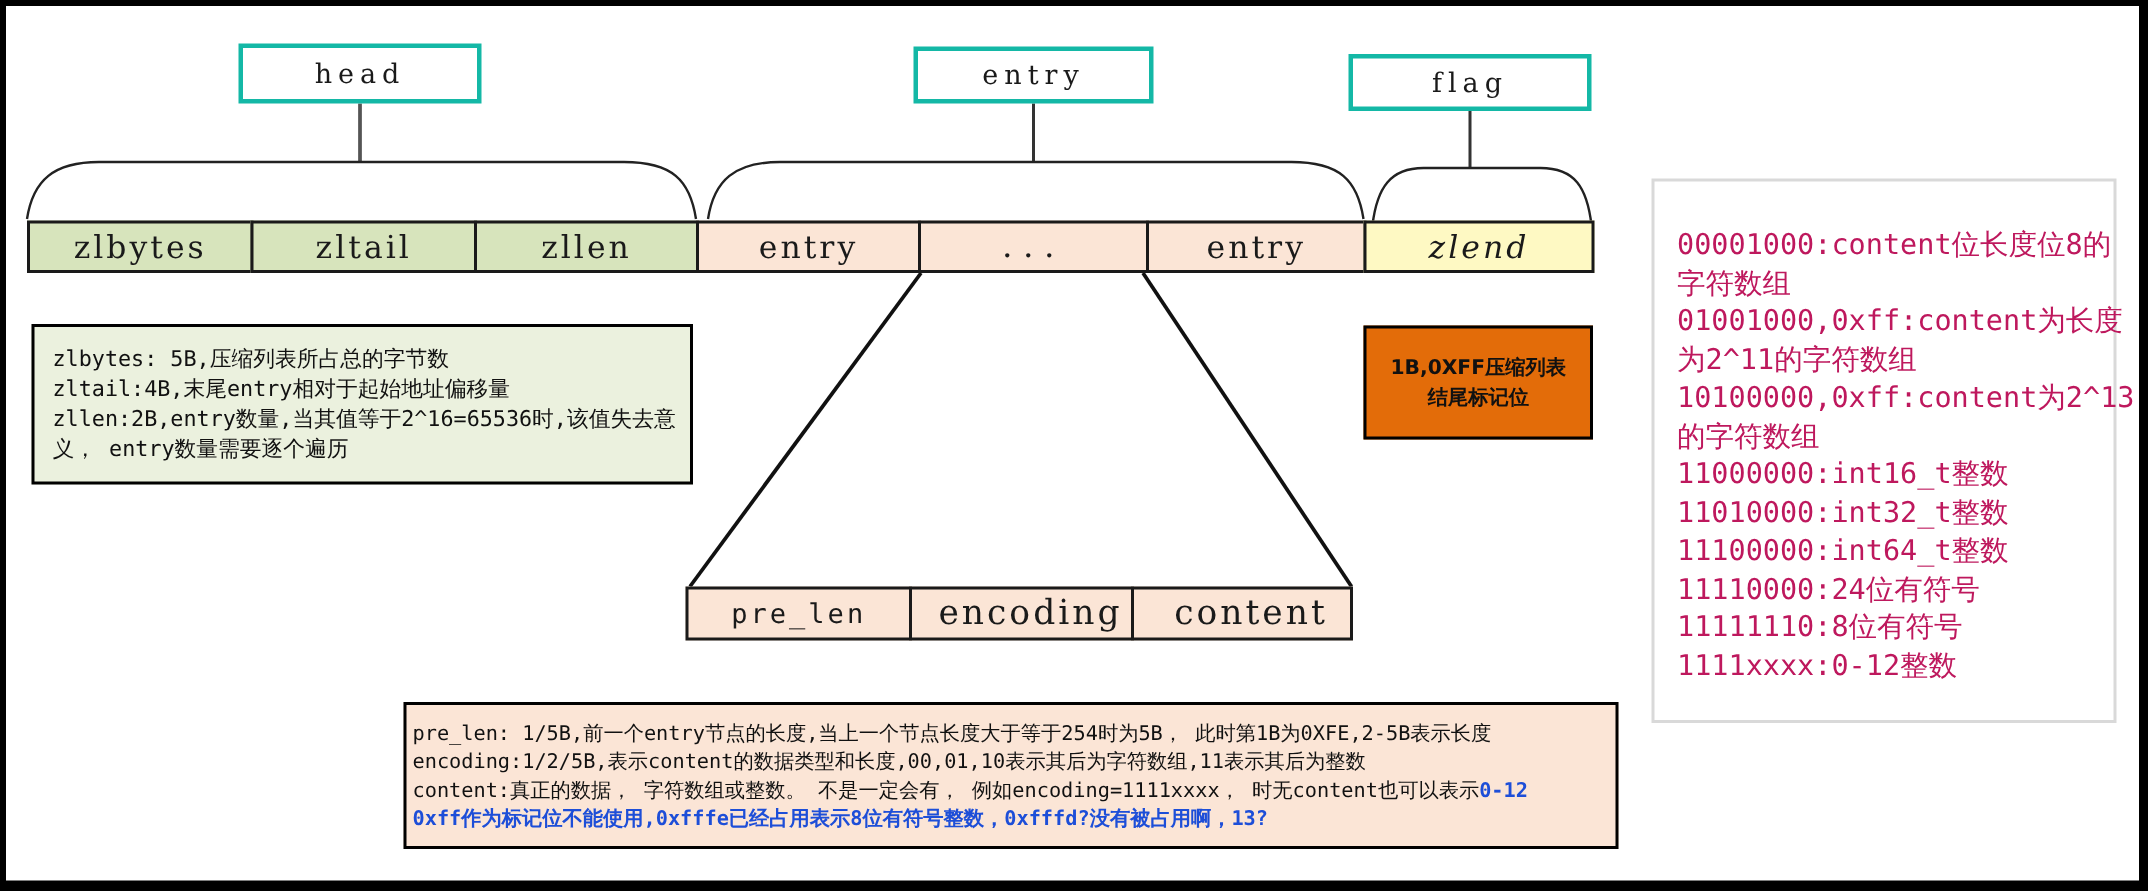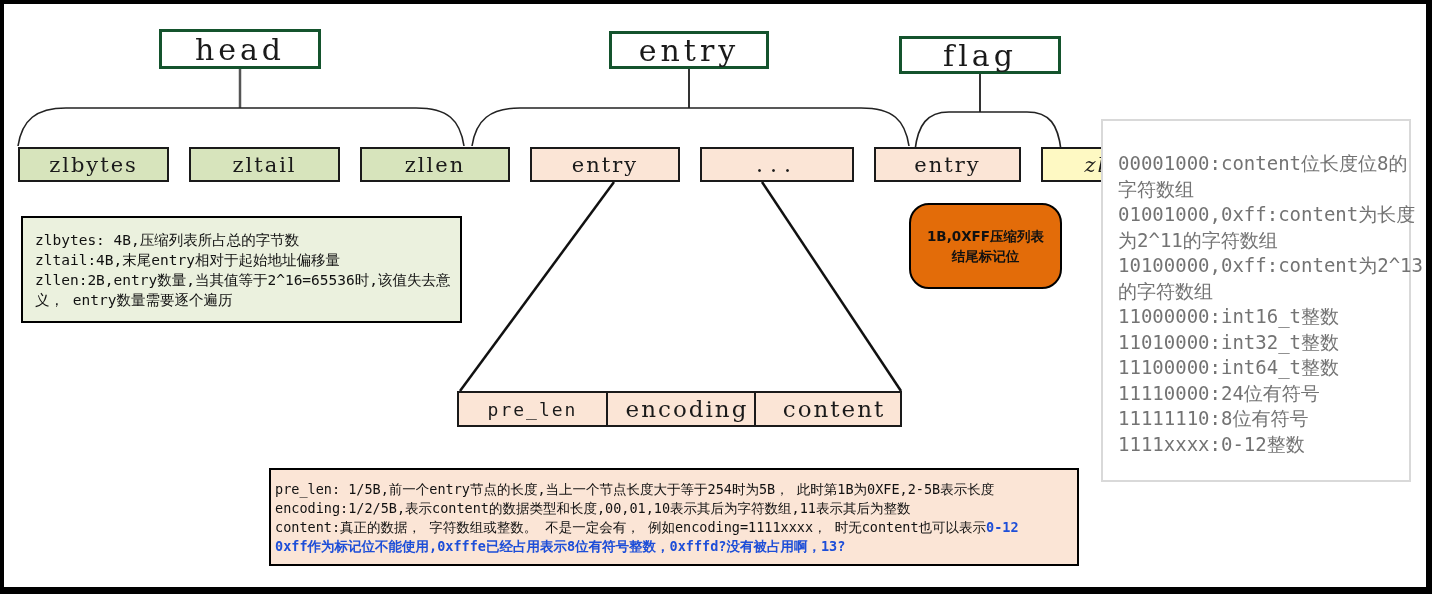--- a/index.html
+++ b/index.html
@@ -7,24 +7,24 @@
     position:relative;width:1432px;height:594px;box-sizing:border-box;
     border:4px solid #000;border-right-width:6px;border-bottom-width:7px;
     background:#fff;overflow:hidden;
     font-family:"DejaVu Sans","Liberation Sans",sans-serif;
   }
   svg.overlay{position:absolute;left:0;top:0;z-index:1;}
   .layer{position:absolute;left:0;top:0;z-index:2;width:100%;height:100%;pointer-events:none;}
   .layer > *{pointer-events:auto;}
 
   .title-box{
-    position:absolute;box-sizing:border-box;border:3px solid #14532d;background:#fff;
+    position:absolute;box-sizing:border-box;border:3px solid #14b8a6;background:#fff;
     display:flex;align-items:center;justify-content:center;
     font-family:"DejaVu Serif","Liberation Serif",serif;
-    font-size:30px;color:#1a1a1a;letter-spacing:4px;
+    font-size:18px;color:#1a1a1a;letter-spacing:4px;
   }
 
   .row{position:absolute;display:flex;}
   .cell{
     box-sizing:border-box;border:2px solid #1a1a1a;
     display:flex;align-items:center;justify-content:center;
     font-family:"DejaVu Serif","Liberation Serif",serif;
     font-size:21px;color:#1a1a1a;letter-spacing:2px;
   }
   .cell + .cell{margin-left:-2px;}
@@ -49,21 +49,21 @@
     font-size:13.5px;font-weight:bold;line-height:20px;color:#111;text-align:center;
   }
   .note-entry{
     background:#fbe5d6;padding:10px 0 0 4px;
     font-size:13.5px;line-height:19px;white-space:nowrap;
   }
   .note-entry .red{color:#1d4ed8;font-weight:bold;}
   .enc-box{
     position:absolute;box-sizing:border-box;border:2px solid #d9d9d9;background:#fff;
     padding:30px 0 7px 15px;font-family:"DejaVu Sans Mono","Liberation Mono",monospace;
-    font-size:19px;line-height:25.5px;color:#737373;white-space:nowrap;
+    font-size:19px;line-height:25.5px;color:#be185d;white-space:nowrap;
   }
   .line{display:block;}
 </style>
 </head>
 <body>
 
 <div class="canvas">
 
   <svg class="overlay" width="1432" height="594">
 
@@ -84,21 +84,21 @@
     <div class="title-box" style="left:155px;top:25px;width:162px;height:40px;">
       <span>head</span>
     </div>
     <div class="title-box" style="left:605px;top:27px;width:160px;height:38px;">
       <span>entry</span>
     </div>
     <div class="title-box" style="left:895px;top:32px;width:162px;height:38px;">
       <span>flag</span>
     </div>
 
-    <div class="row" style="left:14px;top:143px;gap:22px;">
+    <div class="row" style="left:14px;top:143px;">
       <div class="cell green" style="width:151px;height:35px;">
         <span>zlbytes</span>
       </div>
       <div class="cell green" style="width:151px;height:35px;">
         <span>zltail</span>
       </div>
       <div class="cell green" style="width:150px;height:35px;">
         <span>zllen</span>
       </div>
       <div class="cell pink" style="width:150px;height:35px;">
@@ -121,27 +121,27 @@
       </div>
       <div class="cell pink big" style="width:150px;height:36px;">
         <span>encoding</span>
       </div>
       <div class="cell pink big" style="width:148px;height:36px;">
         <span>content</span>
       </div>
     </div>
 
     <div class="note note-head" style="left:17px;top:212px;width:441px;height:107px;">
-      <span class="line">zlbytes: 4B,压缩列表所占总的字节数</span>
+      <span class="line">zlbytes: 5B,压缩列表所占总的字节数</span>
       <span class="line">zltail:4B,末尾entry相对于起始地址偏移量</span>
       <span class="line">zllen:2B,entry数量,当其值等于2^16=65536时,该值失去意</span>
       <span class="line">义， entry数量需要逐个遍历</span>
     </div>
 
-    <div class="note note-zlend" style="left:905px;top:199px;width:153px;height:86px;border-radius:20px;">
+    <div class="note note-zlend" style="left:905px;top:213px;width:153px;height:76px;">
       <span class="line">1B,0XFF压缩列表</span>
       <span class="line">结尾标记位</span>
     </div>
 
     <div class="enc-box" style="left:1097px;top:115px;width:310px;height:363px;">
       <span class="line">00001000:content位长度位8的</span>
       <span class="line">字符数组</span>
       <span class="line">01001000,0xff:content为长度</span>
       <span class="line">为2^11的字符数组</span>
       <span class="line">10100000,0xff:content为2^13</span>

